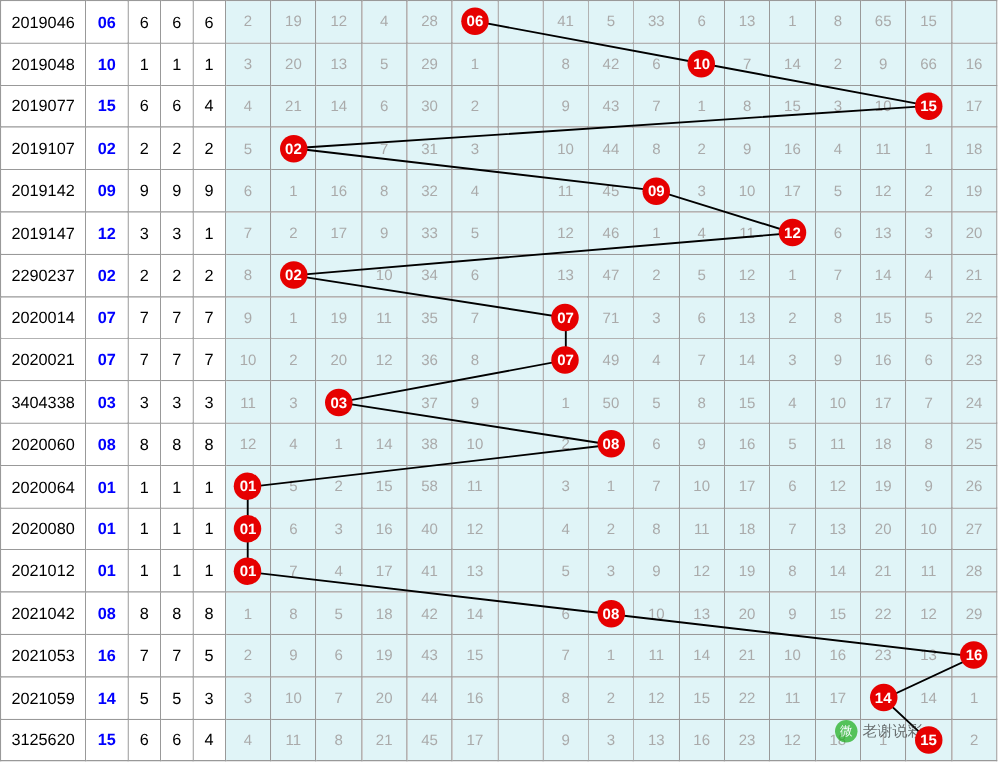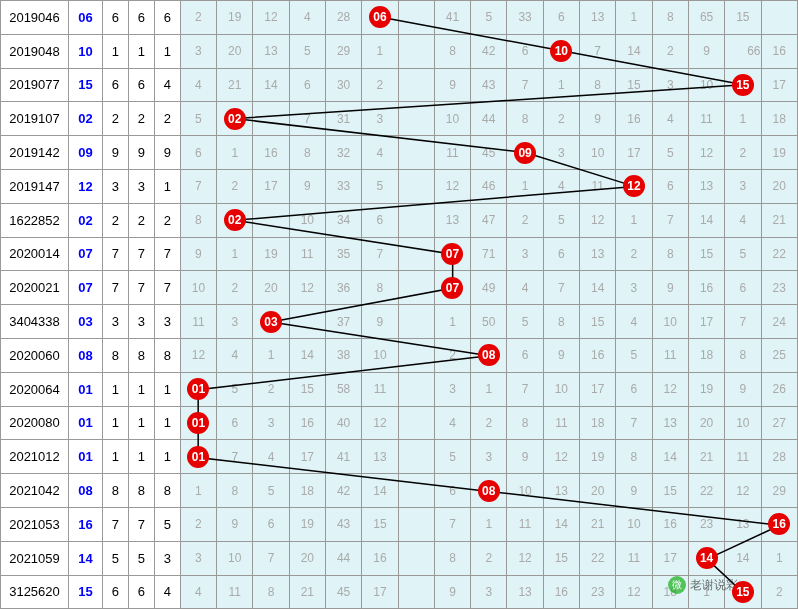--- a/index.html
+++ b/index.html
@@ -60,21 +60,21 @@
       <div class="cell grid-cell" style="width: 36.3529px;">1</div>
       <div class="cell grid-cell" style="width: 36.3529px;"></div>
       <div class="cell grid-cell" style="width: 36.3529px;">8</div>
       <div class="cell grid-cell" style="width: 36.3529px;">42</div>
       <div class="cell grid-cell" style="width: 36.3529px;">6</div>
       <div class="cell grid-cell hit" style="width: 36.3529px;"><span>10</span></div>
       <div class="cell grid-cell" style="width: 36.3529px;">7</div>
       <div class="cell grid-cell" style="width: 36.3529px;">14</div>
       <div class="cell grid-cell" style="width: 36.3529px;">2</div>
       <div class="cell grid-cell" style="width: 36.3529px;">9</div>
-      <div class="cell grid-cell" style="width: 36.3529px; text-align: right;">66</div>
+      <div class="cell grid-cell" style="width: 36.3529px;">66</div>
       <div class="cell grid-cell" style="width: 36.3529px;">16</div>
     </div>
     <div class="row">
       <div class="cell period">2019077</div>
       <div class="cell blue-num">15</div>
       <div class="cell small">6</div>
       <div class="cell small">6</div>
       <div class="cell small">4</div>
       <div class="cell grid-cell" style="width: 36.3529px;">4</div>
       <div class="cell grid-cell" style="width: 36.3529px;">21</div>
@@ -160,21 +160,21 @@
       <div class="cell grid-cell" style="width: 36.3529px;">1</div>
       <div class="cell grid-cell" style="width: 36.3529px;">4</div>
       <div class="cell grid-cell" style="width: 36.3529px;">11</div>
       <div class="cell grid-cell hit" style="width: 36.3529px;"><span>12</span></div>
       <div class="cell grid-cell" style="width: 36.3529px;">6</div>
       <div class="cell grid-cell" style="width: 36.3529px;">13</div>
       <div class="cell grid-cell" style="width: 36.3529px;">3</div>
       <div class="cell grid-cell" style="width: 36.3529px;">20</div>
     </div>
     <div class="row">
-      <div class="cell period">1622852</div>
+      <div class="cell period">2290237</div>
       <div class="cell blue-num">02</div>
       <div class="cell small">2</div>
       <div class="cell small">2</div>
       <div class="cell small">2</div>
       <div class="cell grid-cell" style="width: 36.3529px;">8</div>
       <div class="cell grid-cell hit" style="width: 36.3529px;"><span>02</span></div>
       <div class="cell grid-cell" style="width: 36.3529px;"></div>
       <div class="cell grid-cell" style="width: 36.3529px;">10</div>
       <div class="cell grid-cell" style="width: 36.3529px;">34</div>
       <div class="cell grid-cell" style="width: 36.3529px;">6</div>

